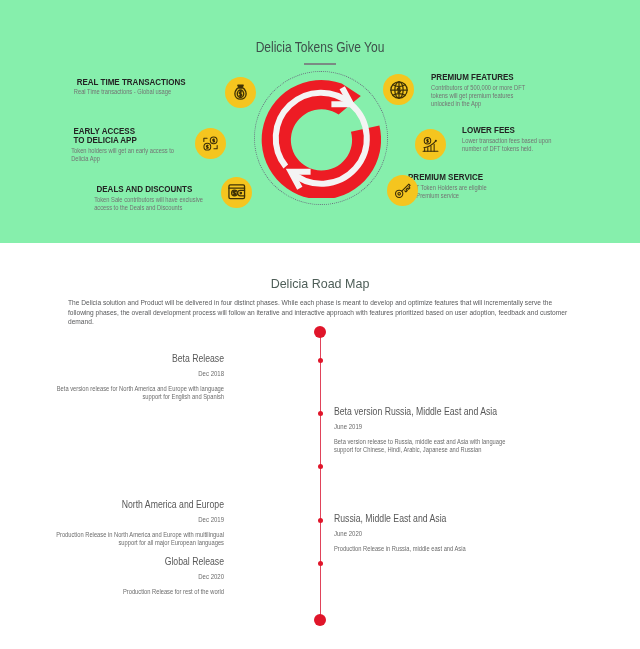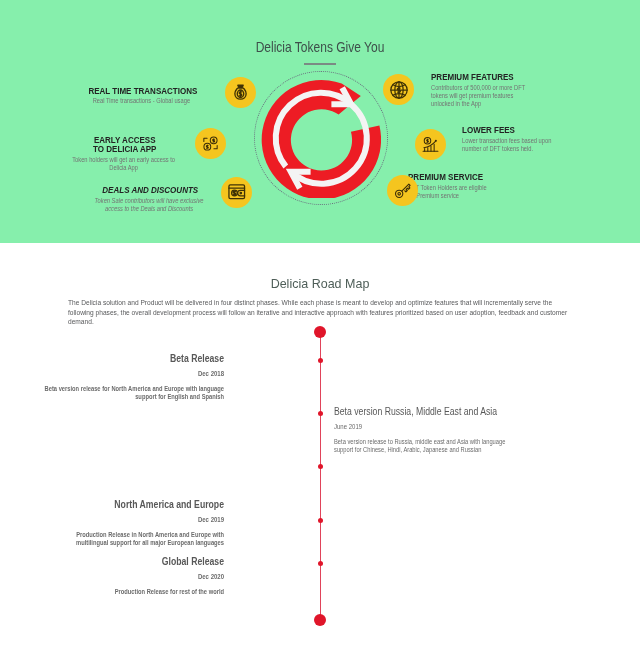--- a/index.html
+++ b/index.html
@@ -17,28 +17,28 @@
       border-radius:50%;border:1px dotted #6b7280;box-sizing:border-box;}
   .center-logo{position:absolute;left:260.5px;top:77.5px;width:120px;height:120px;}
   .feat{position:absolute;}
   .feat .h{font-size:9.7px;font-weight:bold;color:#232323;line-height:8.8px;
            white-space:nowrap;}
   .feat .p{font-size:6.8px;color:#737373;line-height:8.1px;margin-top:2.2px;}
   .feat.l .h{transform:scaleX(.827);transform-origin:100% 50%;}
   .feat.r .h{transform:scaleX(.827);transform-origin:0% 50%;}
   .feat.l .p{transform:scaleX(.845);transform-origin:100% 0%;}
   .feat.r .p{transform:scaleX(.845);transform-origin:0% 0%;}
-  .feat.l{text-align:center;margin-top:9px;}
+  .feat.l{text-align:left;}
   .feat.r{text-align:left;}
   .ic{position:absolute;border-radius:50%;background:#f5c51f;display:flex;
       align-items:center;justify-content:center;}
   
   #fl0{right:431px;top:77.5px;width:160px;}
   #fl1{right:464px;top:126.8px;width:124px;}
-  #fl2{right:436px;top:177px;width:130px;font-style:italic;}
+  #fl2{right:436px;top:185px;width:130px;}
   
   #fr0{left:431px;top:73px;width:124px;}
   #fr1{left:462px;top:126.3px;width:128px;}
   #fr2{left:408px;top:173.3px;width:102px;}
   
   #ic0{left:225px;top:77px;width:31px;height:31px;}
   #ic1{left:195px;top:127.5px;width:31px;height:31px;}
   #ic2{left:221px;top:176.5px;width:31px;height:31px;}
   #ic3{left:383px;top:74px;width:31px;height:31px;}
   #ic4{left:414.5px;top:128.5px;width:31px;height:31px;}
@@ -53,21 +53,21 @@
   .tl-line{position:absolute;left:320px;top:332px;width:1.1px;height:288px;background:#e0435a;}
   .tl-dot-top{position:absolute;left:314px;top:326px;width:12px;height:12px;
       border-radius:50%;background:#e0152a;}
   .tl-dot-bot{position:absolute;left:314px;top:614px;width:12px;height:12px;
       border-radius:50%;background:#e0152a;}
   .tl-dot{position:absolute;width:5px;height:5px;border-radius:50%;background:#e0152a;left:317.5px;}
   .mile{position:absolute;}
   .mile .t{font-size:10.1px;color:#585858;line-height:13px;white-space:nowrap;}
   .mile .d{font-size:6.4px;color:#6b6b6b;line-height:11px;white-space:nowrap;margin-top:2.5px;}
   .mile .b{font-size:6.4px;color:#6b6b6b;line-height:8.5px;margin-top:6px;}
-  .mile.L{text-align:right;right:333px;font-weight:bold;}
+  .mile.L{text-align:right;right:333px;}
   .mile.R{text-align:left;left:334px;}
   .mile.L .t{transform:scaleX(.86);transform-origin:100% 50%;}
   .mile.R .t{transform:scaleX(.86);transform-origin:0% 50%;}
   .mile.L .d{transform:scaleX(.94);transform-origin:100% 50%;}
   .mile.R .d{transform:scaleX(.94);transform-origin:0% 50%;}
   .mile.L .b{transform:scaleX(.9);transform-origin:100% 0;}
   .mile.R .b{transform:scaleX(.9);transform-origin:0% 0;}
   #d0{top:357.5px;} #d1{top:410.5px;} #d2{top:463.8px;} #d3{top:517.5px;} #d4{top:560.8px;}
   #m0{top:352px;width:200px;}
   #m1{top:405px;width:210px;}
@@ -203,20 +203,25 @@
     <div class="mile R" id="m1">
       <div class="t">Beta version Russia, Middle East and Asia</div>
       <div class="d">June 2019</div>
       <div class="b">Beta version release to Russia, middle east and Asia with language support for Chinese, Hindi, Arabic, Japanese and Russian</div>
     </div>
     <div class="mile L" id="m2">
       <div class="t">North America and Europe</div>
       <div class="d">Dec 2019</div>
       <div class="b">Production Release in North America and Europe with multilingual support for all major European languages</div>
     </div>
+    <div class="mile R" id="m3">
+      <div class="t">Russia, Middle East and Asia</div>
+      <div class="d">June 2020</div>
+      <div class="b">Production Release in Russia, middle east and Asia</div>
+    </div>
     <div class="mile L" id="m4">
       <div class="t">Global Release</div>
       <div class="d">Dec 2020</div>
       <div class="b">Production Release for rest of the world</div>
     </div>
   </section>
 
 </div>
 
 </body></html>

